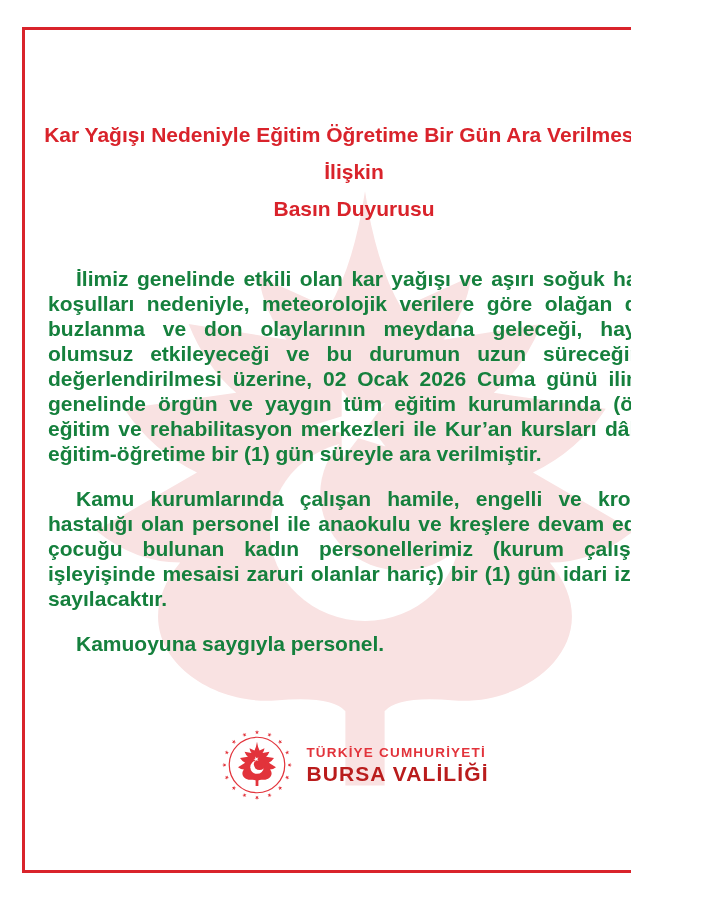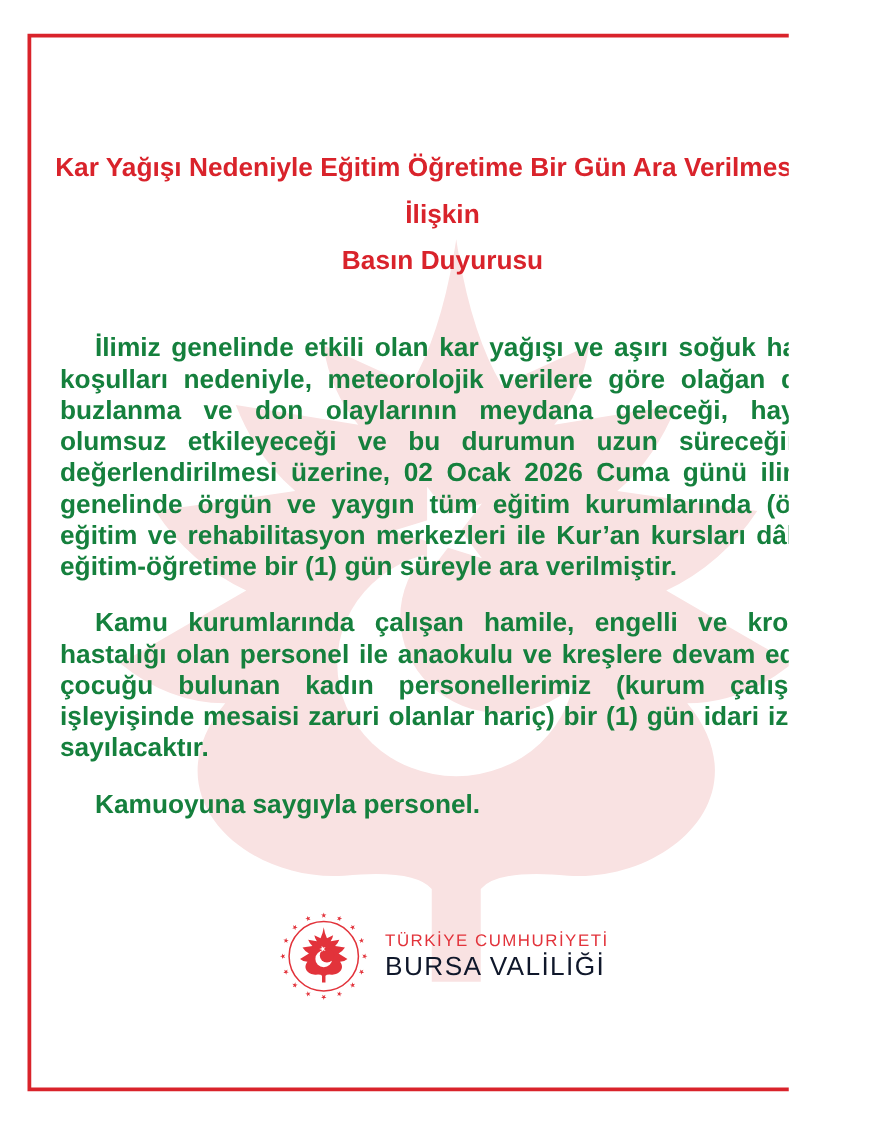--- a/index.html
+++ b/index.html
@@ -21,23 +21,23 @@
   .bodytext { position:absolute; left:48px; top:266px; width:613px;
               color:#15803d; font-weight:bold; font-size:21px;
               line-height:25px; text-align:justify; }
   .bodytext p { text-indent:28px; margin-bottom:20px; }
   .bodytext p.closing { text-align:left; }
 
   .logo-row { position:absolute; left:0; top:727px; width:708px;
               display:flex; justify-content:center; align-items:center; gap:11px; }
   .emblem { width:76px; height:76px; color:#e2333b; flex:0 0 auto; }
   .org-text { display:flex; flex-direction:column; justify-content:center; }
-  .org-line1 { color:#e2333b; font-size:13.5px; font-weight:normal;
+  .org-line1 { color:#e2333b; font-size:13.5px; font-weight:bold;
                letter-spacing:1.2px; line-height:17px; }
-  .org-line2 { color:#0f172a; font-size:21px; font-weight:normal;
+  .org-line2 { color:#b91c1c; font-size:21px; font-weight:bold;
                letter-spacing:1.1px; line-height:25px; }
 
   .svgdefs { position:absolute; width:0; height:0; overflow:hidden; }
 </style>
 </head>
 <body>
 
 <svg class="svgdefs" aria-hidden="true">
   <defs>
     <path id="star5" d="M0,-1 L0.588,0.809 L-0.951,-0.309 L0.951,-0.309 L-0.588,0.809 Z"></path>

